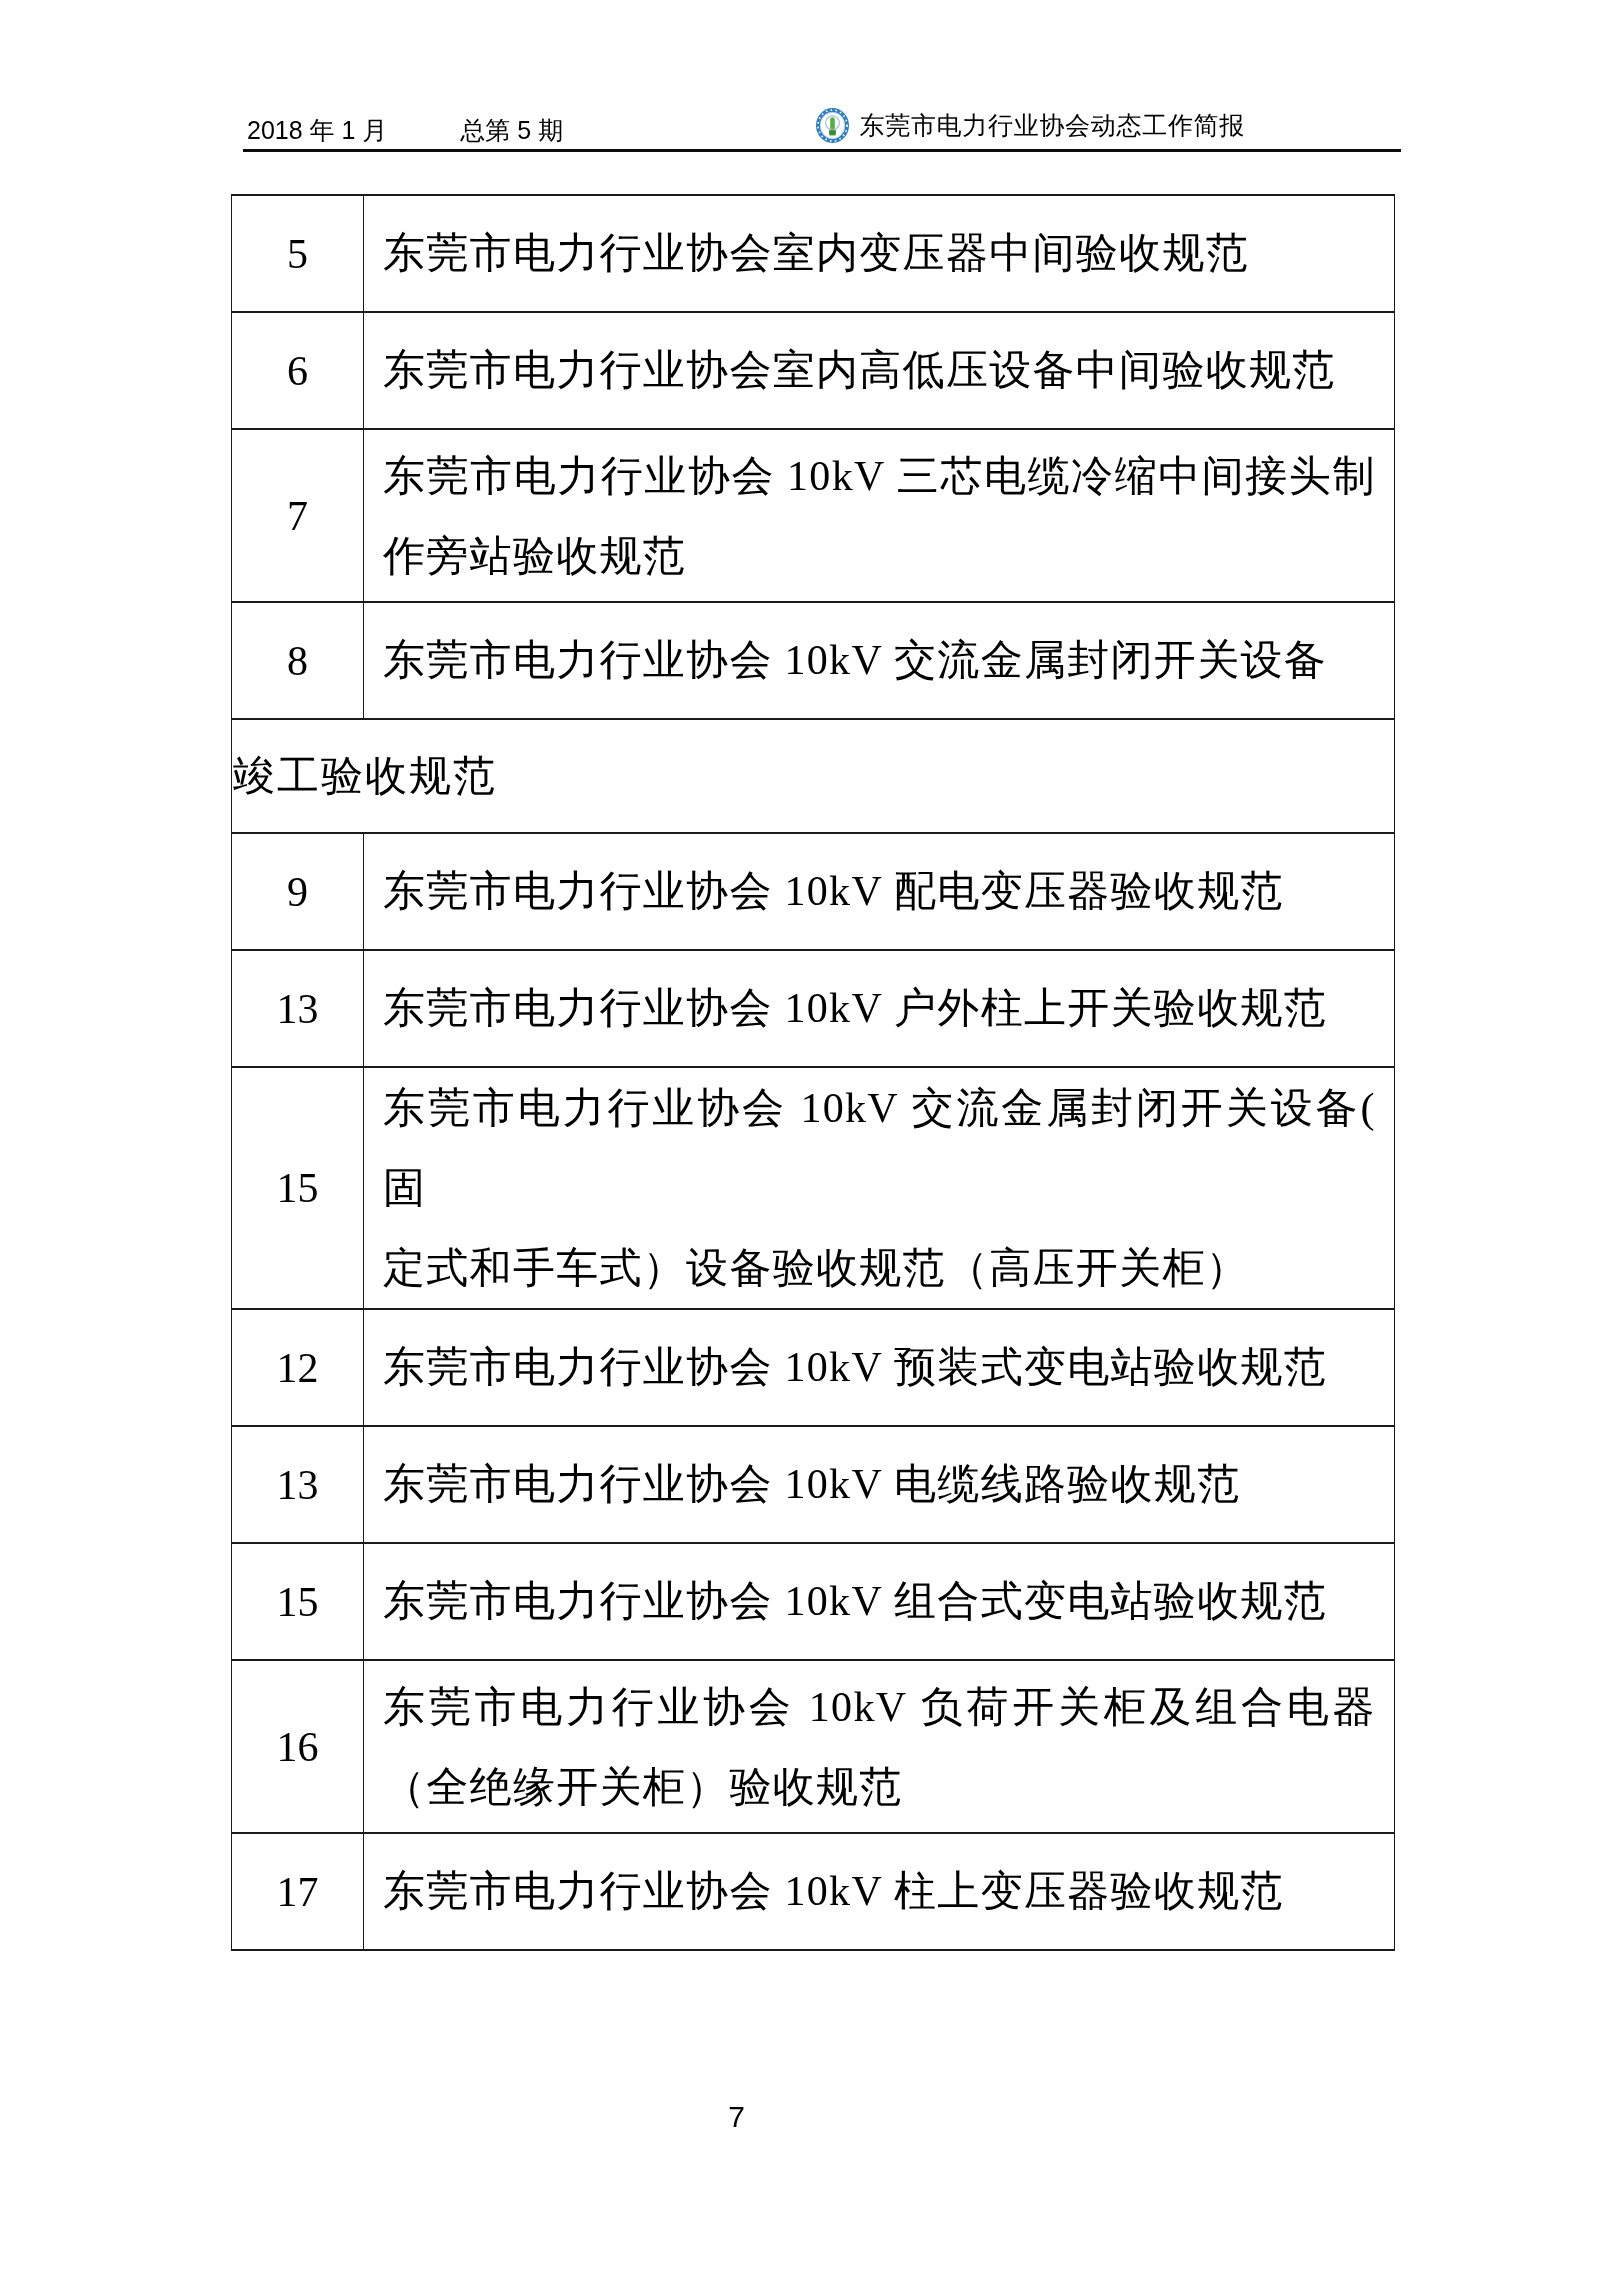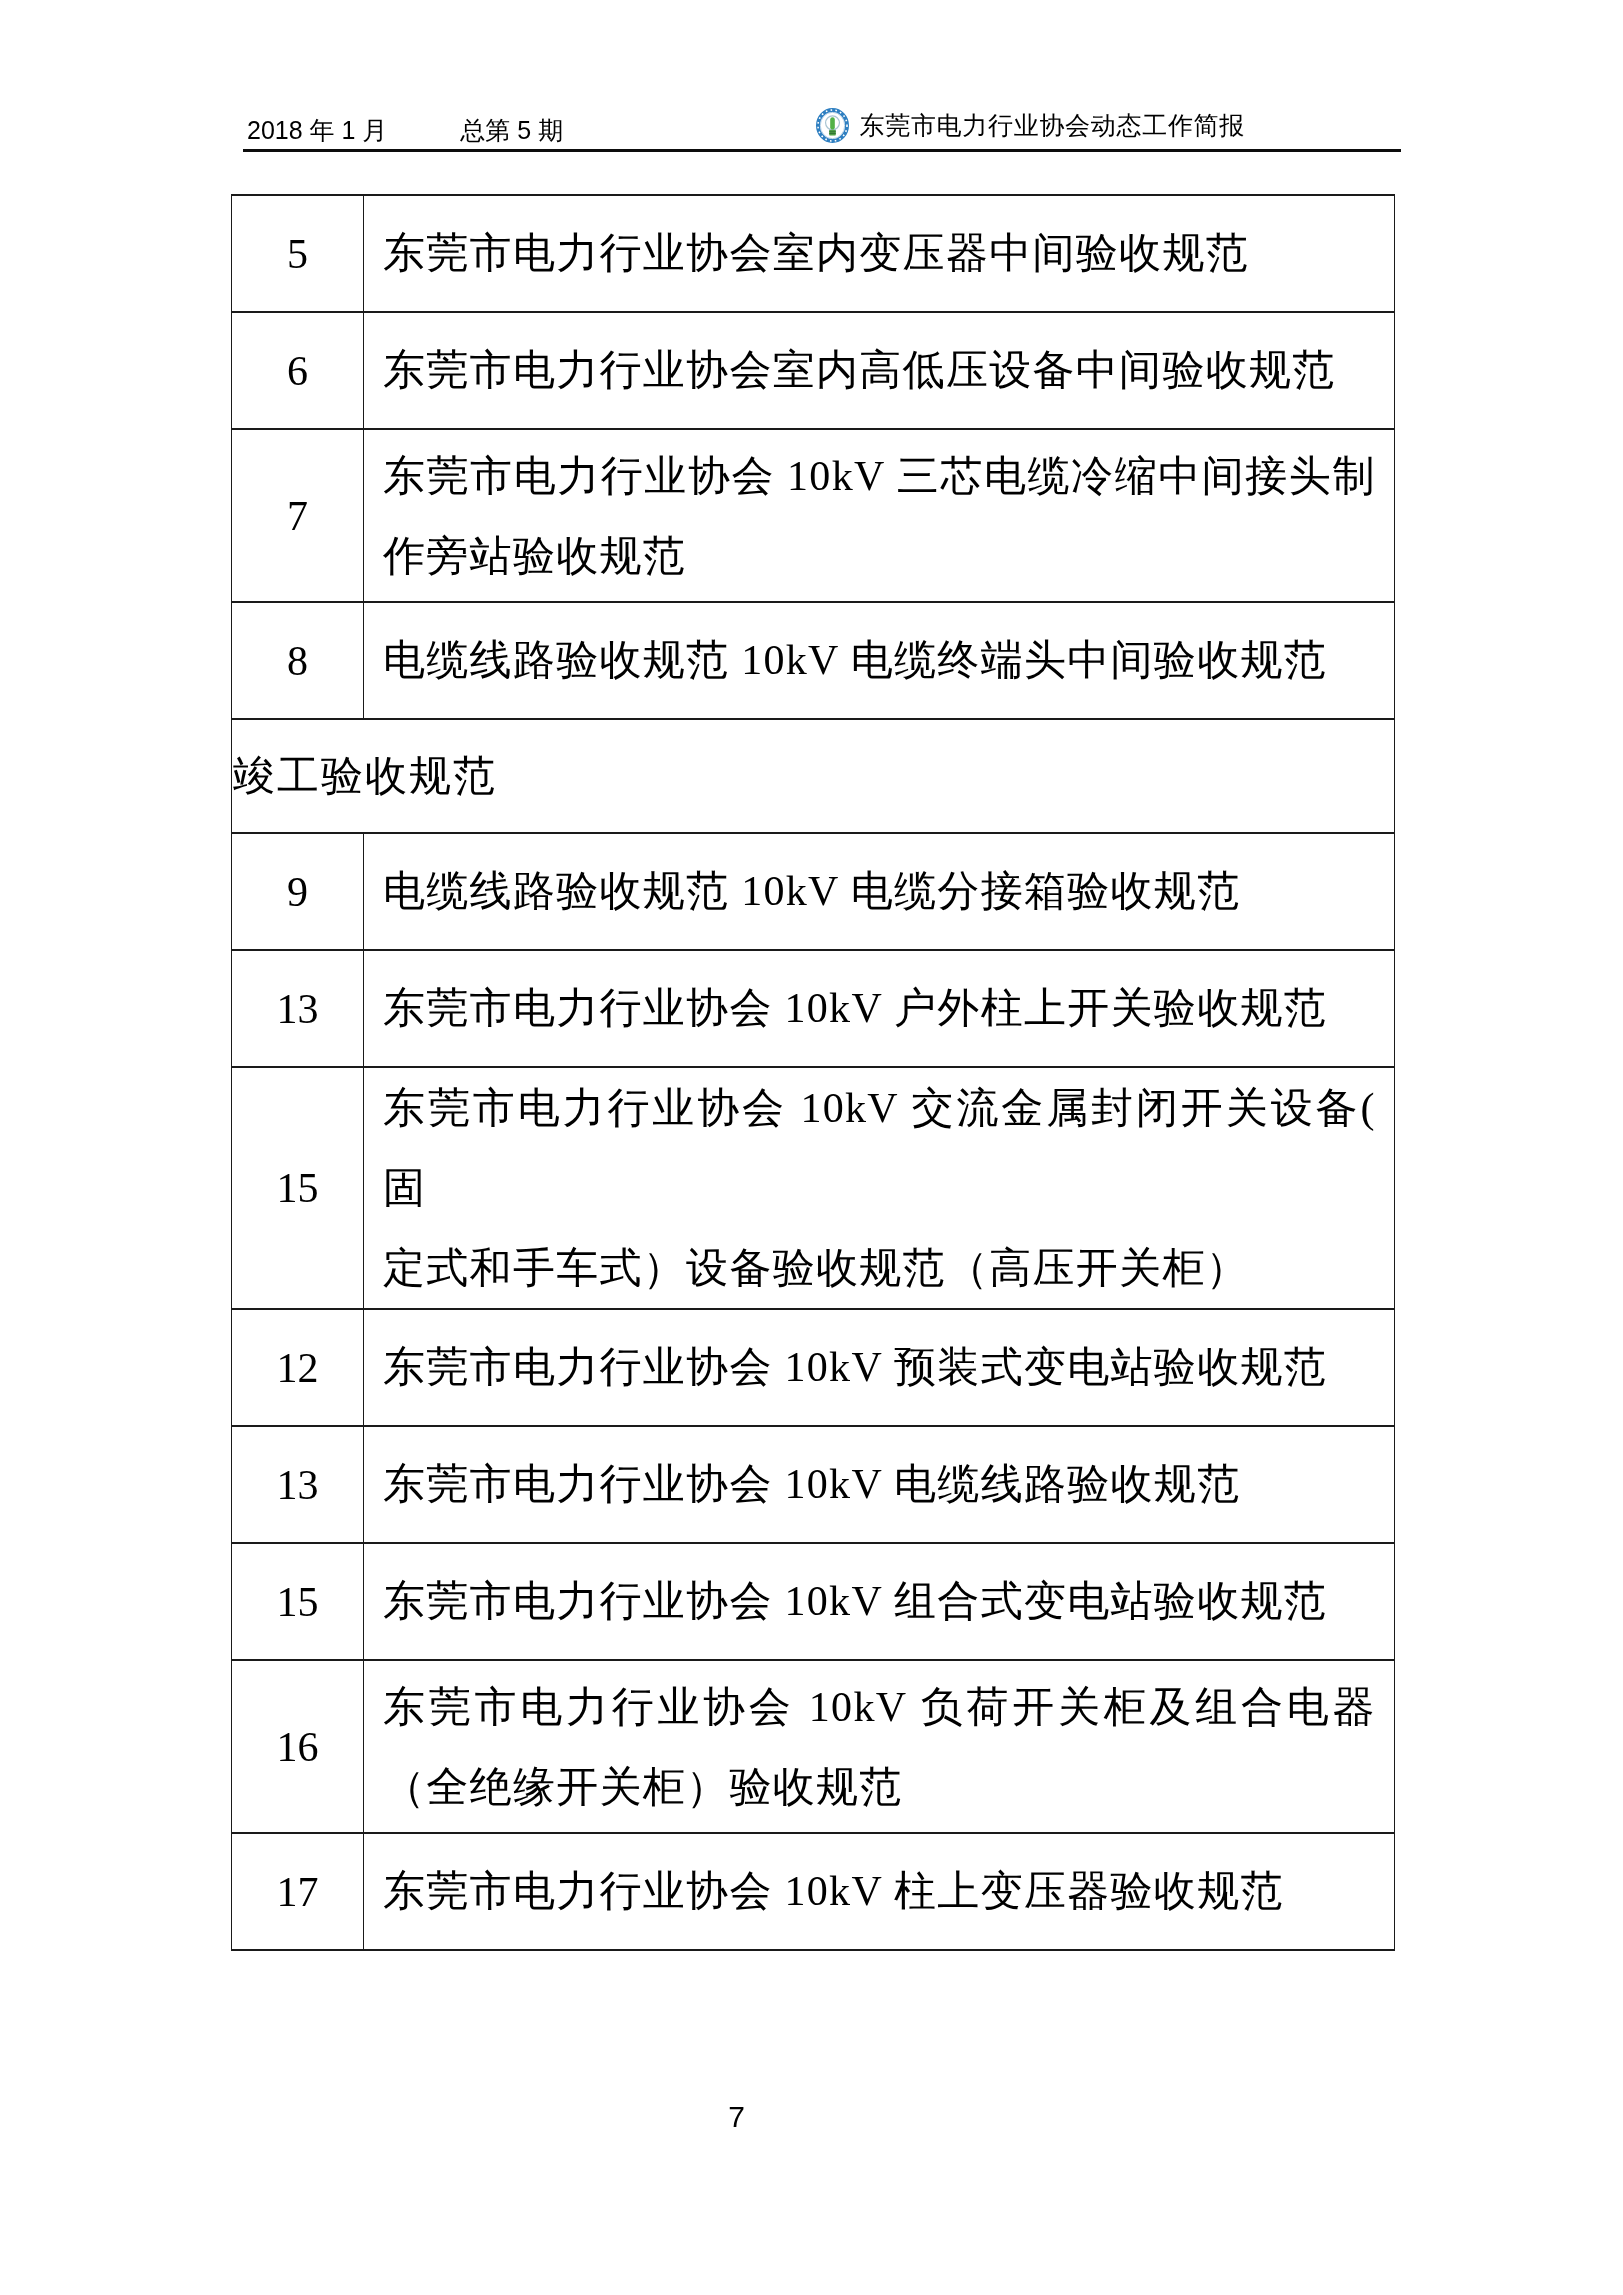--- a/index.html
+++ b/index.html
@@ -155,32 +155,32 @@
             <div class="lines">
               <div class="line just">东莞市电力行业协会 10kV 三芯电缆冷缩中间接头制</div>
               <div class="line">作旁站验收规范</div>
             </div>
           </td>
         </tr>
         <tr class="row-single">
           <td class="num">8</td>
           <td class="txt">
             <div class="lines">
-              <div class="line">电缆线路验收规范 10kV 电缆终端头中间验收规范</div>
+              <div class="line">东莞市电力行业协会 10kV 交流金属封闭开关设备</div>
             </div>
           </td>
         </tr>
         <tr class="row-section">
           <td colspan="2" class="section-cell">竣工验收规范</td>
         </tr>
         <tr class="row-single">
           <td class="num">9</td>
           <td class="txt">
             <div class="lines">
-              <div class="line">电缆线路验收规范 10kV 电缆分接箱验收规范</div>
+              <div class="line">东莞市电力行业协会 10kV 配电变压器验收规范</div>
             </div>
           </td>
         </tr>
         <tr class="row-single">
           <td class="num">13</td>
           <td class="txt">
             <div class="lines">
               <div class="line">东莞市电力行业协会 10kV 户外柱上开关验收规范</div>
             </div>
           </td>

